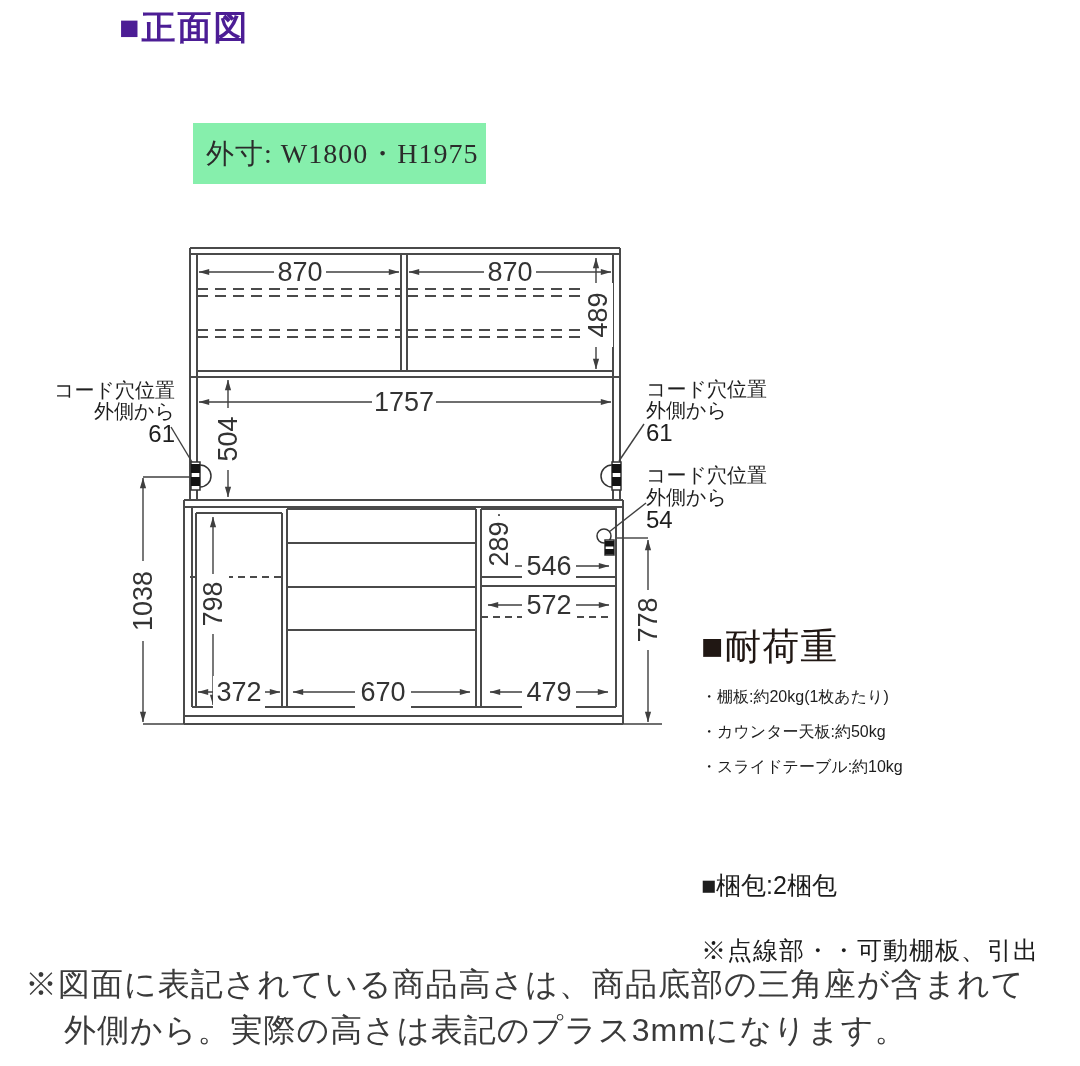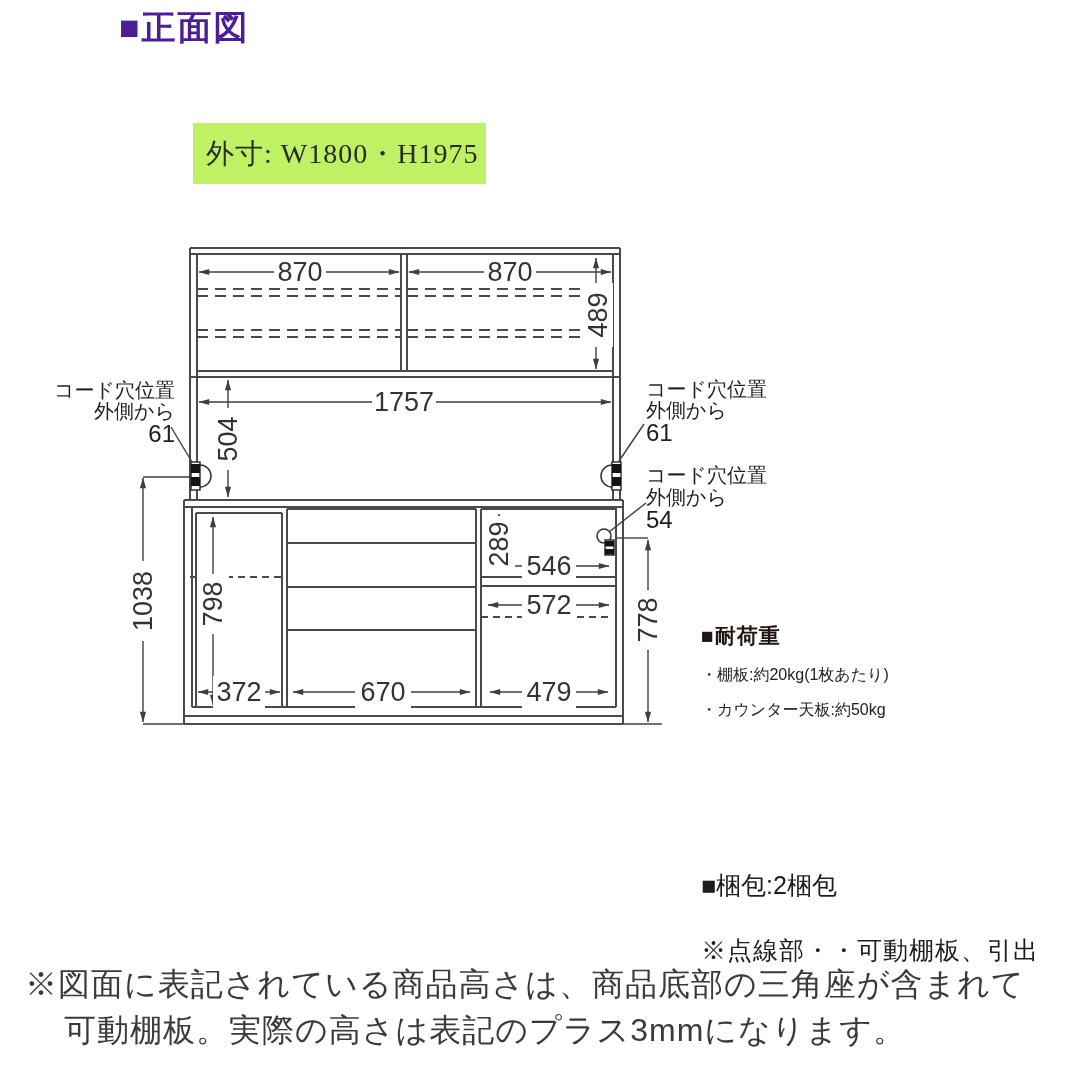--- a/index.html
+++ b/index.html
@@ -1,23 +1,23 @@
 <!DOCTYPE html>
 <html><head>
 <meta charset="utf-8">
 <style>
   html,body{margin:0;padding:0;background:#ffffff;}
   body{width:1080px;height:1066px;position:relative;font-family:"Liberation Sans",sans-serif;color:#1d1d1d;overflow:hidden;}
   .abs{position:absolute;}
   .page-title{left:119px;top:5px;font-family:"Liberation Serif",serif;font-weight:bold;font-size:34px;color:#4c1d95;letter-spacing:2px;white-space:nowrap;}
-  .size-box{left:193px;top:123px;width:293px;height:61px;background:#bef264;}
+  .size-box{left:193px;top:123px;width:293px;height:61px;background:#86efac;}
   .size-box span{display:block;padding-left:13px;line-height:61px;font-family:"Liberation Serif",serif;font-size:28px;color:#2b2b2b;letter-spacing:1px;white-space:nowrap;}
   .drawing{left:0;top:0;}
   .load-block{left:701px;top:622px;}
-  .load-heading{font-size:21px;font-weight:bold;color:#201713;letter-spacing:1px;white-space:nowrap;}
+  .load-heading{font-size:37px;font-weight:normal;color:#201713;letter-spacing:1px;white-space:nowrap;}
   .load-item{font-size:16px;line-height:35px;color:#1d1d1d;white-space:nowrap;}
   .load-items{margin-top:7px;}
   .packing{left:701px;top:869px;font-size:25px;color:#1d1d1d;white-space:nowrap;}
   .dotted-note{left:701px;top:910px;font-size:25px;color:#1d1d1d;letter-spacing:1px;white-space:nowrap;margin-top:24px;}
   .footer-line1{left:25px;top:963px;font-size:32px;color:#3a3a3a;letter-spacing:1px;font-weight:500;white-space:nowrap;}
   .footer-line2{left:64px;top:1009px;font-size:32px;color:#3a3a3a;letter-spacing:1px;font-weight:500;white-space:nowrap;}
   
   .st line{stroke:#4a4a4a;stroke-width:2;}
   .dash line{stroke:#4a4a4a;stroke-width:2;}
   .dim line{stroke:#3f3f3f;stroke-width:1.4;}
@@ -189,20 +189,21 @@
     <text class="jp" x="646" y="497">外側から</text>
     <text class="jpnum" x="646" y="519">54</text>
   </g>
 </svg>
 
 <div class="abs load-block">
   <div class="load-heading">■耐荷重</div>
   <div class="load-items">
     <div class="load-item">・棚板:約20kg(1枚あたり)</div>
     <div class="load-item">・カウンター天板:約50kg</div>
+    <div class="load-item">・スライドテーブル:約10kg</div>
   </div>
 </div>
 
 <div class="abs packing">■梱包:2梱包</div>
 <div class="abs dotted-note">※点線部・・可動棚板、引出</div>
 
 <div class="abs footer-line1">※図面に表記されている商品高さは、商品底部の三角座が含まれて</div>
-<div class="abs footer-line2">可動棚板。実際の高さは表記のプラス3mmになります。</div>
+<div class="abs footer-line2">外側から。実際の高さは表記のプラス3mmになります。</div>
 
 </body></html>

